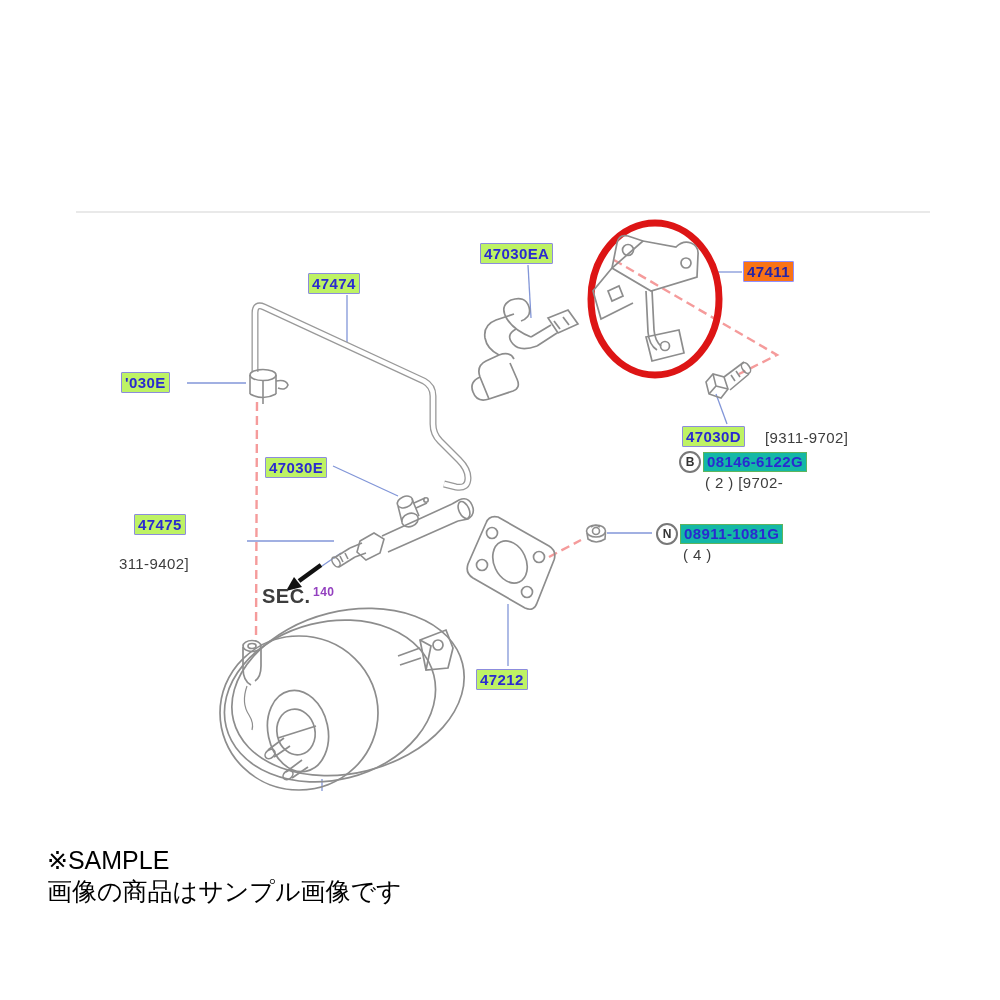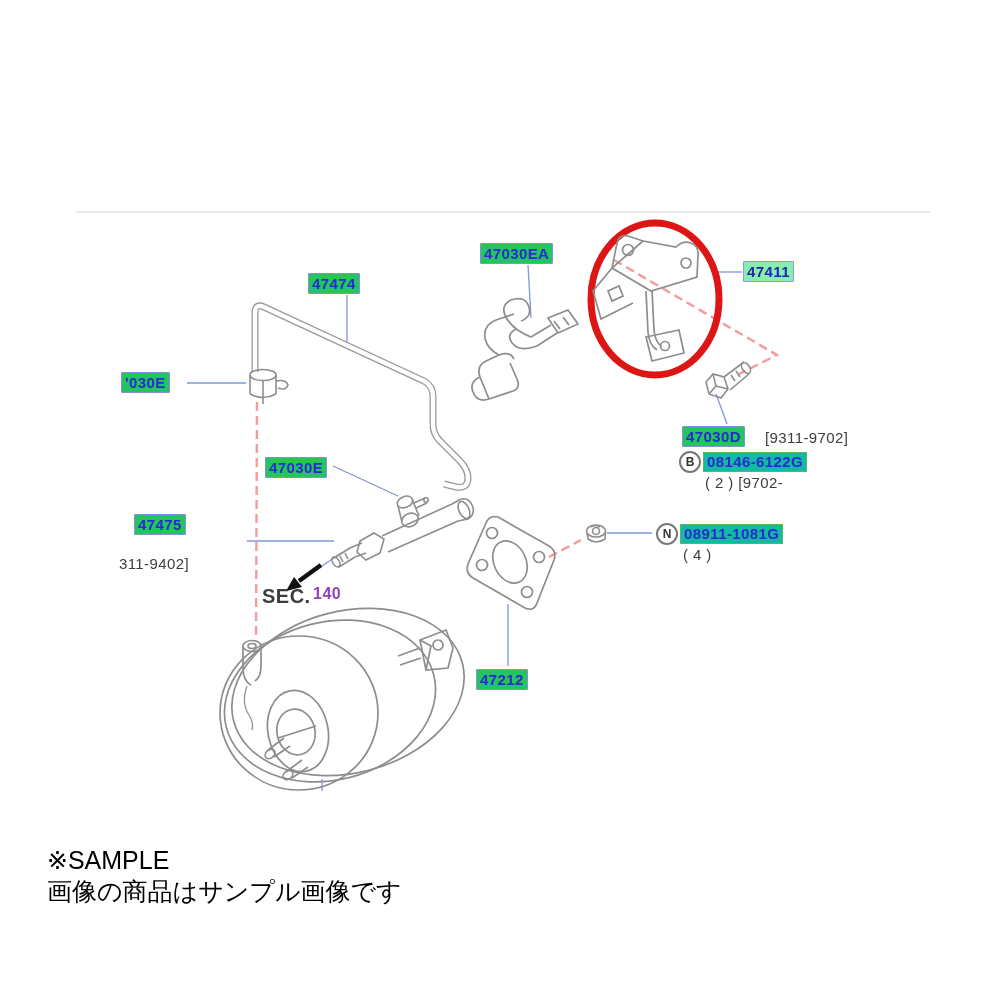--- a/index.html
+++ b/index.html
@@ -1,33 +1,33 @@
 <!DOCTYPE html>
 <html><head>
 <meta charset="utf-8">
 <style>
   html,body{margin:0;padding:0;}
   body{width:1000px;height:1000px;background:#ffffff;overflow:hidden;position:relative;
        font-family:"Liberation Sans","DejaVu Sans",sans-serif;}
   #stage{position:absolute;left:0;top:0;width:1000px;height:1000px;}
   svg{position:absolute;left:0;top:0;}
   .lbl{position:absolute;font-weight:bold;font-size:15px;line-height:17px;color:#2a2ad0;
-       background:#22c55e;border:1px solid #8c8cdd;padding:1px 3px;letter-spacing:.4px;
+       background:#bef264;border:1px solid #8c8cdd;padding:1px 3px;letter-spacing:.4px;
        border-radius:1px;white-space:nowrap;}
-  .lbl.sel{background:#86efac;color:#2525a8;border-color:#9090ff;}
+  .lbl.sel{background:#f97316;color:#2525a8;border-color:#9090ff;}
   .glbl{position:absolute;font-weight:bold;font-size:15px;line-height:16px;color:#2a2ad0;
         background:#14b8a6;border:1px solid #5fb55c;padding:1px 3px;letter-spacing:.4px;
         white-space:nowrap;}
   .gray{position:absolute;font-weight:normal;font-size:15px;color:#3d3d3d;
         letter-spacing:.4px;white-space:pre;}
   .circ{position:absolute;width:18px;height:18px;border:2px solid #787878;border-radius:50%;
         background:#fff;color:#333;font-weight:bold;font-size:12px;line-height:18px;
         text-align:center;}
   .sec{position:absolute;font-weight:bold;font-size:20px;color:#3d3d3d;letter-spacing:.5px;}
-  .sec-num{position:absolute;font-weight:bold;font-size:16px;color:#9340bf;letter-spacing:.5px;}
+  .sec-num{position:absolute;font-weight:bold;font-size:12px;color:#9340bf;letter-spacing:.5px;}
   .footer{position:absolute;left:47px;top:845px;font-size:25px;line-height:31px;color:#000000;}
 </style>
 </head>
 <body>
 
 <div id="stage">
 
   <svg width="1000" height="1000" viewBox="0 0 1000 1000">
 
     <line x1="76" y1="212" x2="930" y2="212" stroke="#e2e2e2" stroke-width="1.5"></line>

